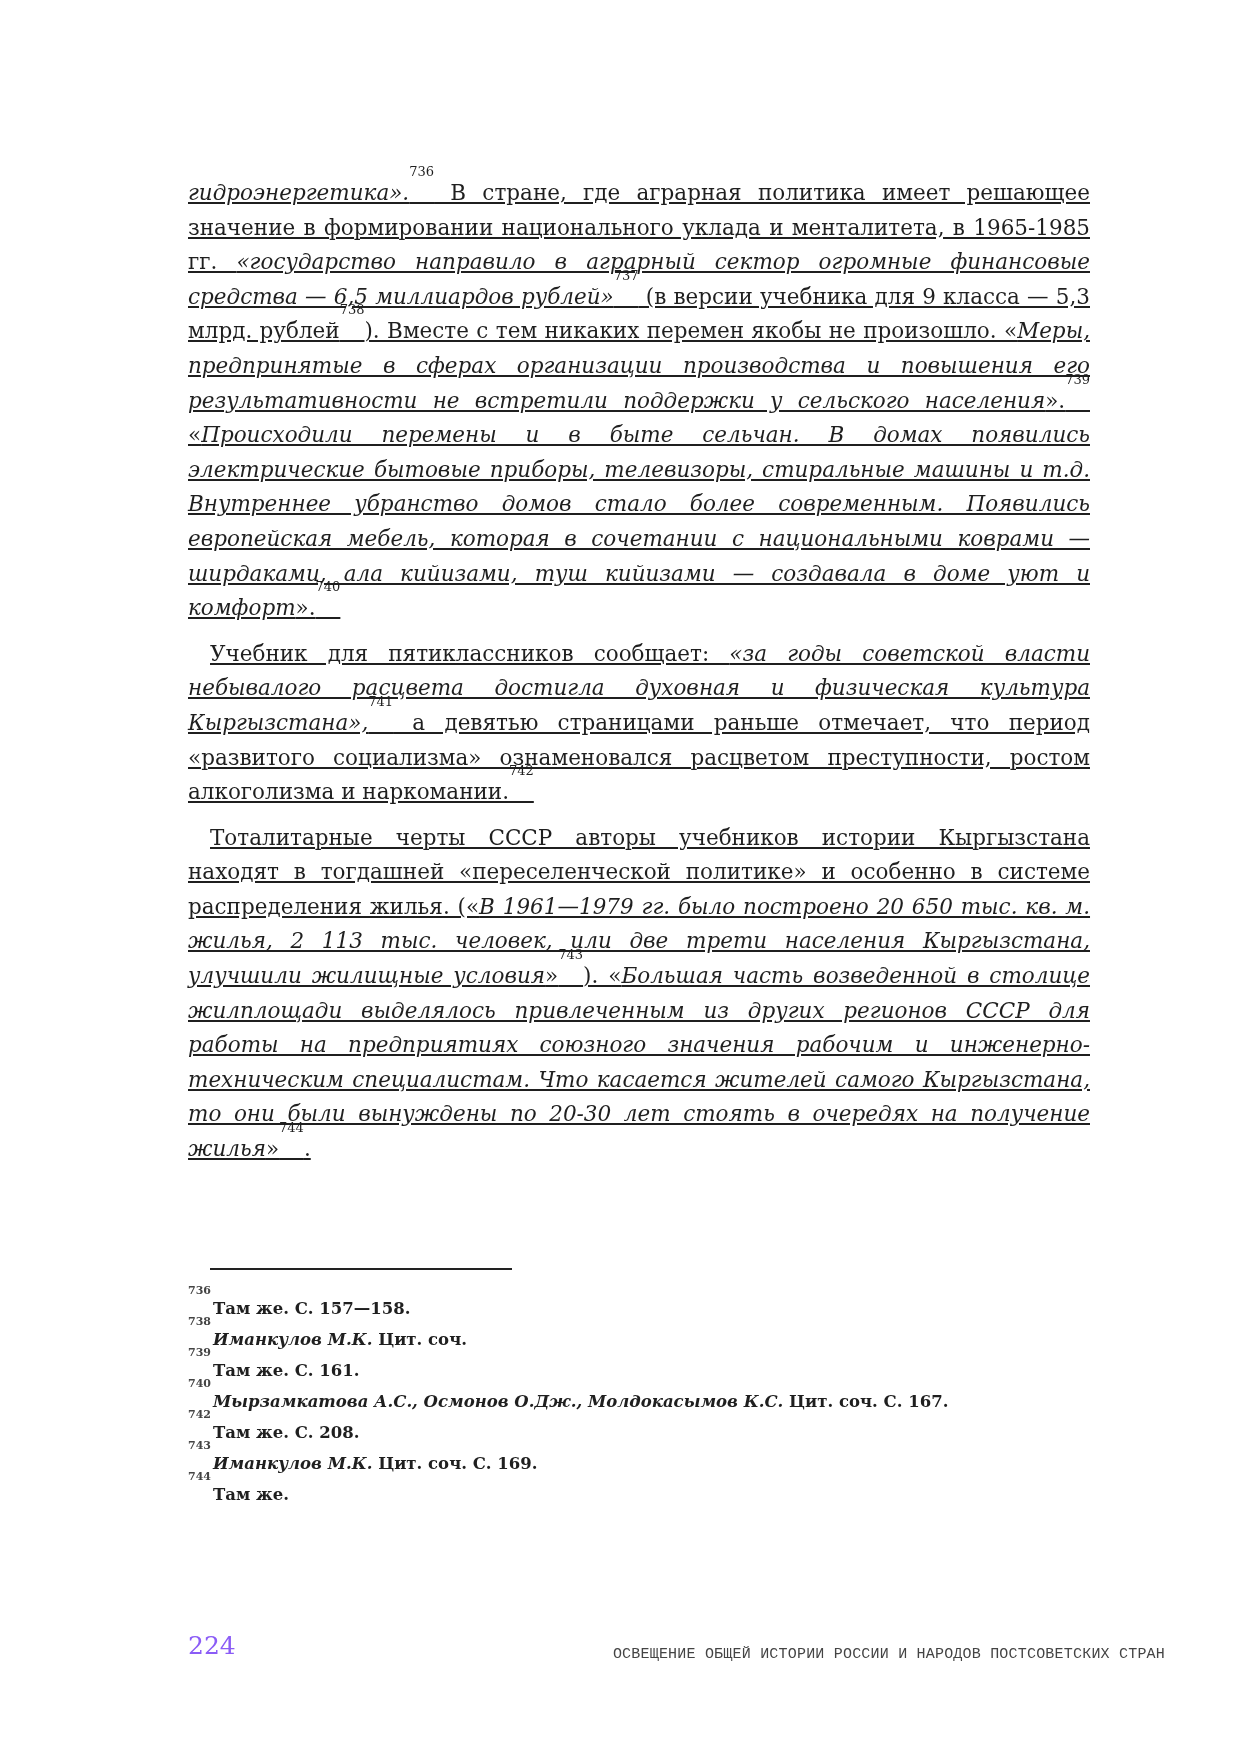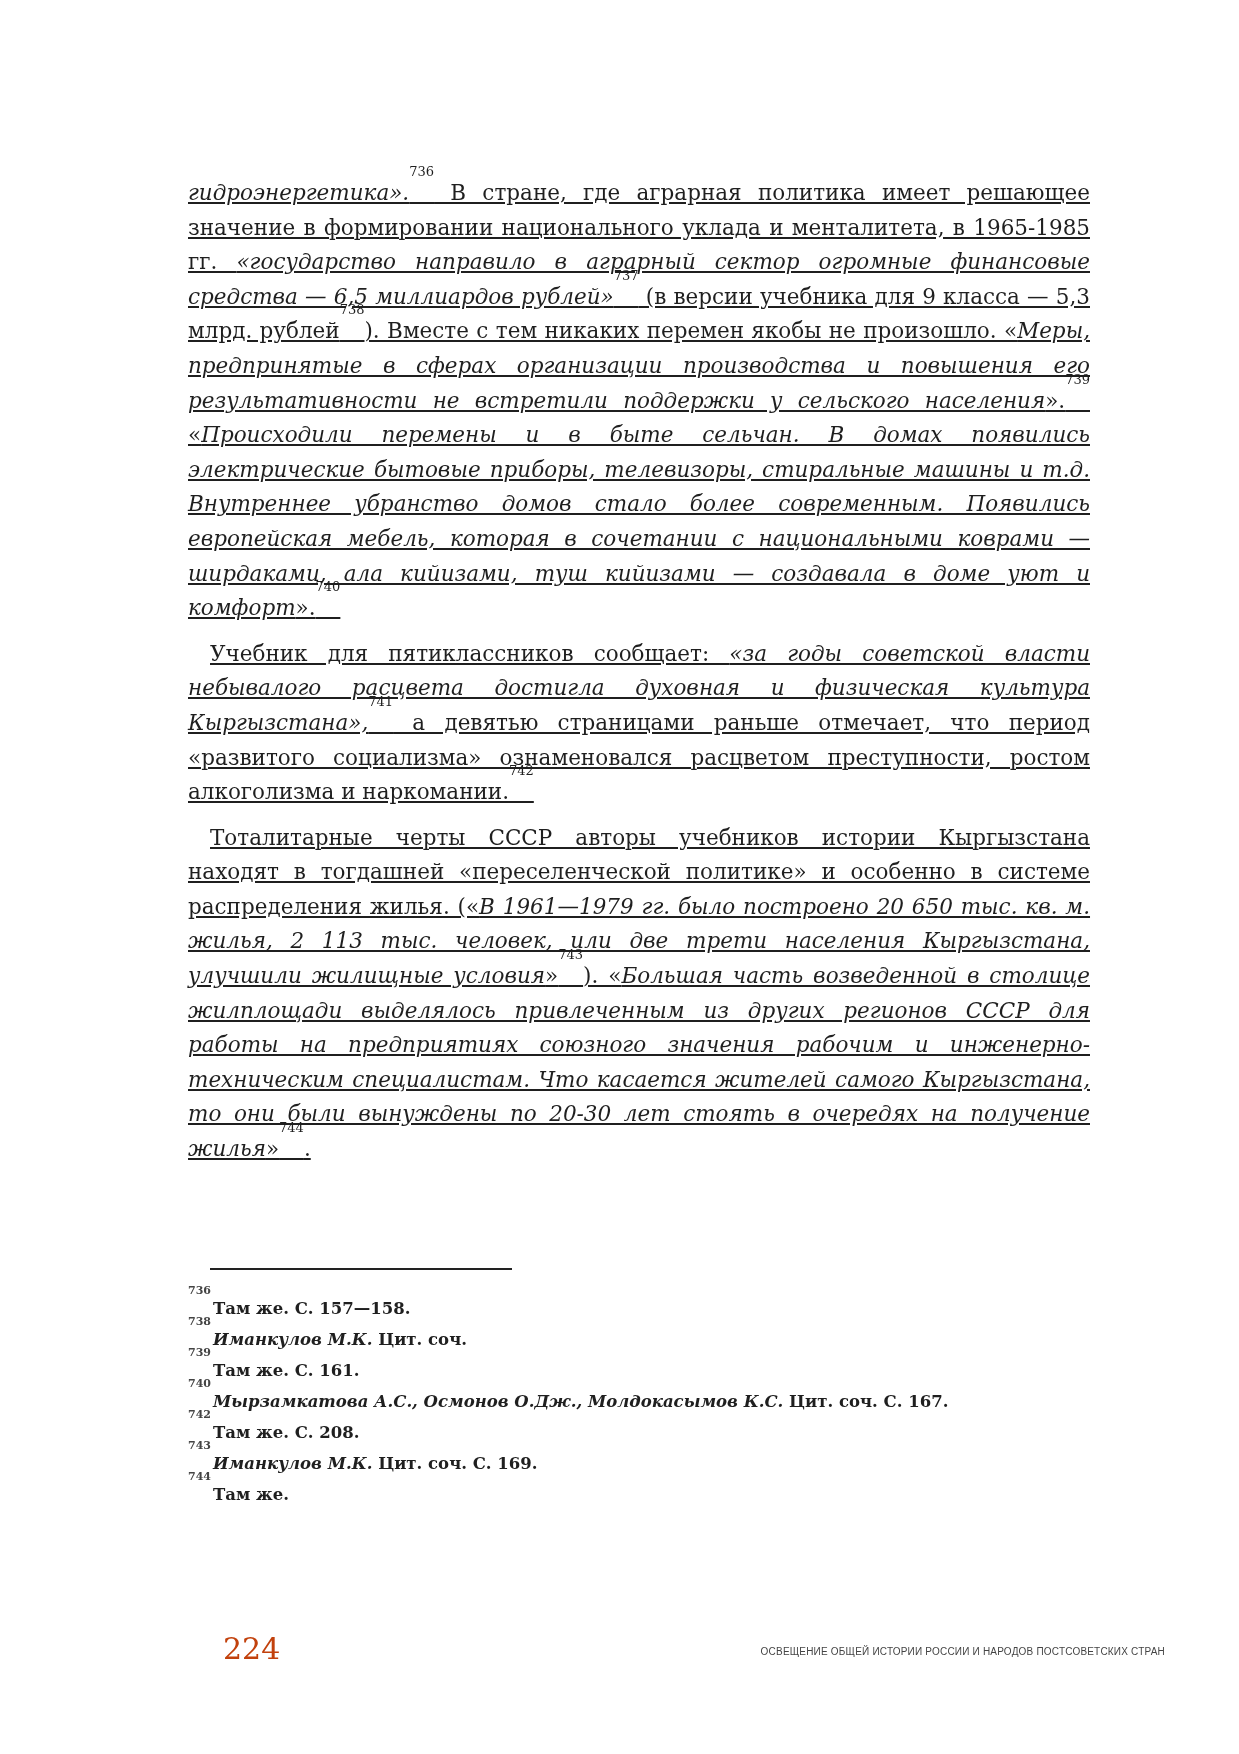--- a/index.html
+++ b/index.html
@@ -7,23 +7,23 @@
          font-family:"DejaVu Serif", serif; color:#1f1f1f; }
   .main { position:absolute; left:188px; top:176px; width:902px;
           font-size:21.5px; line-height:34.6px;text-decoration:underline; }
   .p { margin:0 0 11px 0; text-align:justify; text-indent:0; }
   .p.indent { text-indent:22px; }
   i { font-style:italic; }
   sup { font-size:13px; vertical-align:top; position:relative; top:-4px; line-height:0; }
   .rule { position:absolute; left:210px; top:1268px; width:302px; height:1.5px; background:#222; }
   .fnotes { position:absolute; left:188px; top:1293px; width:900px; font-size:16.5px; line-height:31px;font-weight:bold; }
   .fn sup { font-size:11px; top:-2px; color:#444; margin-right:2px; }
-  .footer-num { position:absolute; left:188px; top:1631px; font-size:30px; color:#c2410c;margin-left:35px; }
-  .footer-title { position:absolute; right:74px; top:1646px; font-size:10px; letter-spacing:0.2px; color:#444;
-                  font-family:Liberation Sans, sans-serif; }
+  .footer-num { position:absolute; left:188px; top:1631px; font-size:25px; color:#8b5cf6; }
+  .footer-title { position:absolute; right:74px; top:1646px; font-size:15px; letter-spacing:0.2px; color:#444;
+                  font-family:Liberation Mono, monospace; }
 </style>
 </head>
 <body>
 
 <div class="main" id="main">
     <p class="p"><i>гидроэнергетика».</i><sup>736</sup><span> В стране, где аграрная политика имеет решающее значение в формировании национального уклада и менталитета, в 1965-1985 гг. </span><i>«государство направило в аграрный сектор огромные финансовые средства — 6,5 миллиардов рублей»</i><sup>737</sup><span> (в версии учебника для 9 класса — 5,3 млрд. рублей</span><sup>738</sup><span>). Вместе с тем никаких перемен якобы не произошло. «</span><i>Меры, предпринятые в сферах организации производства и повышения его результативности не встретили поддержки у сельского населения</i><span>».</span><sup>739</sup><span> «</span><i>Происходили перемены и в быте сельчан. В домах появились электрические бытовые приборы, телевизоры, стиральные машины и т.д. Внутреннее убранство домов стало более современным. Появились европейская мебель, которая в сочетании с национальными коврами — ширдаками, ала кийизами, туш кийизами — создавала в доме уют и комфорт</i><span>».</span><sup>740</sup></p>
     <p class="p indent"><span>Учебник для пятиклассников сообщает: </span><i>«за годы советской власти небывалого расцвета достигла духовная и физическая культура Кыргызстана»,</i><sup>741</sup><span> а девятью страницами раньше отмечает, что период «развитого социализма» ознаменовался расцветом преступности, ростом алкоголизма и наркомании.</span><sup>742</sup></p>
     <p class="p indent"><span>Тоталитарные черты СССР авторы учебников истории Кыргызстана находят в тогдашней «переселенческой политике» и особенно в системе распределения жилья. («</span><i>В 1961—1979 гг. было построено 20 650 тыс. кв. м. жилья, 2 113 тыс. человек, или две трети населения Кыргызстана, улучшили жилищные условия</i><span>»</span><sup>743</sup><span>). «</span><i>Большая часть возведенной в столице жилплощади выделялось привлеченным из других регионов СССР для работы на предприятиях союзного значения рабочим и инженерно-техническим специалистам. Что касается жителей самого Кыргызстана, то они были вынуждены по 20-30 лет стоять в очередях на получение жилья</i><span>»</span><sup>744</sup><span>.</span></p>
   </div>
 <div class="rule"></div>

